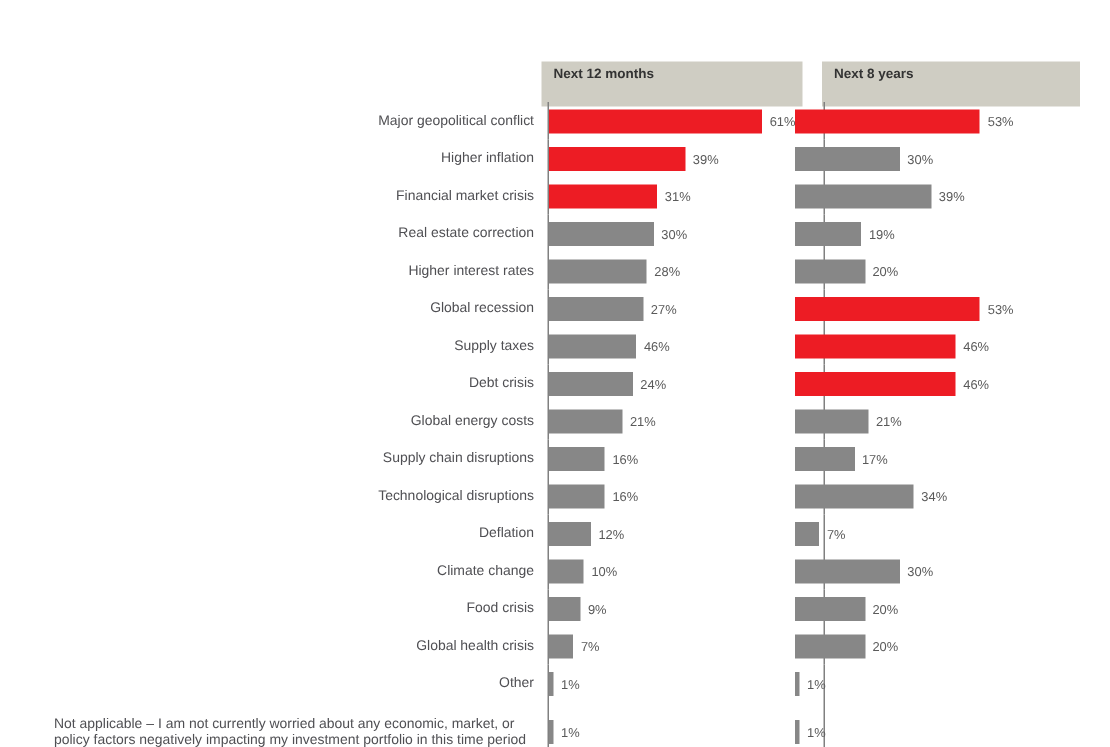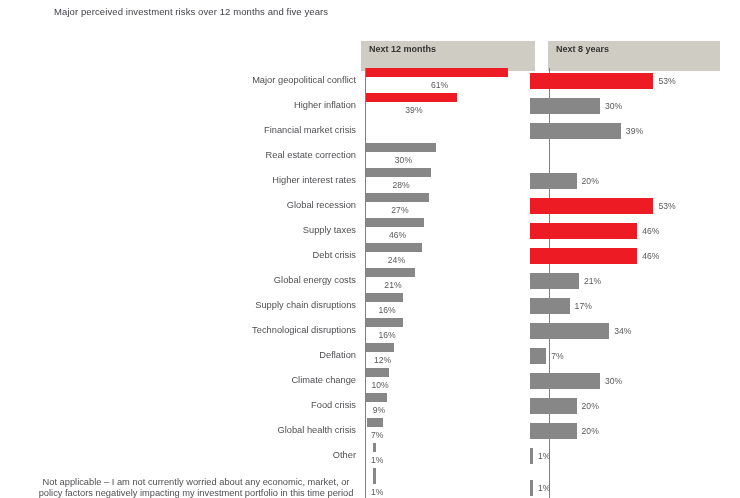--- a/index.html
+++ b/index.html
@@ -55,42 +55,42 @@
     height: 25px;
   }
   .row-label {
     position: absolute;
     right: 384px;          
     top: 0;
     height: 25px;
     display: flex;
     align-items: center;
     justify-content: flex-end;
-    text-align: center;
+    text-align: left;
     font-size: 9.3px;
     color: #4f4f53;
     white-space: nowrap;
     line-height: 11px;
   }
   .row.tall { height: 40px; }
   .row.tall .row-label {
     height: 40px;
     white-space: normal;
     width: 320px;
     right: 384px;
   }
   .bar-wrap {
     position: absolute;
     top: 0;
     height: 25px;
     display: flex;
     align-items: center;
   }
   .row.tall .bar-wrap { height: 40px; }
-  .bar-wrap.left  { left: 366px; flex-direction: column; }
+  .bar-wrap.left  { left: 366px; }
   .bar-wrap.right { left: 530px; }
   .axis-line {
     position: absolute;
     top: 0;
     width: 1.5px;
     height: 25px;
     background: #808080;
   }
   .row.tall .axis-line { height: 40px; }
   .axis-line.left  { left: 364.5px; }
@@ -107,21 +107,20 @@
     margin-left: 5px;
     white-space: nowrap;
     line-height: 16px;
   }
 </style>
 </head>
 <body>
 
 <div id="figure">
 
-  <div id="chart-title">Major perceived investment risks over 12 months and five years</div>
 
   <div class="panel-header" id="header-left">Next 12 months</div>
   <div class="panel-header" id="header-right">Next 8 years</div>
 
   <div id="rows">
       <div class="row">
         <div class="row-label">Major geopolitical conflict</div>
         <div class="axis-line left"></div>
         <div class="bar-wrap left">
           <div class="bar red" style="width: 142.13px;"></div>
@@ -142,34 +141,42 @@
         </div>
         <div class="axis-line right"></div>
         <div class="bar-wrap right">
           <div class="bar gray" style="width: 69.9px;"></div>
           <span class="bar-value">30%</span>
         </div>
       </div>
       <div class="row">
         <div class="row-label">Financial market crisis</div>
         <div class="axis-line left"></div>
+        <div class="bar-wrap left">
+          <div class="bar red" style="width: 72.23px;"></div>
+          <span class="bar-value">31%</span>
+        </div>
         <div class="axis-line right"></div>
         <div class="bar-wrap right">
           <div class="bar gray" style="width: 90.87px;"></div>
           <span class="bar-value">39%</span>
         </div>
       </div>
       <div class="row">
         <div class="row-label">Real estate correction</div>
         <div class="axis-line left"></div>
         <div class="bar-wrap left">
           <div class="bar gray" style="width: 69.9px;"></div>
           <span class="bar-value">30%</span>
         </div>
         <div class="axis-line right"></div>
+        <div class="bar-wrap right">
+          <div class="bar gray" style="width: 44.27px;"></div>
+          <span class="bar-value">19%</span>
+        </div>
       </div>
       <div class="row">
         <div class="row-label">Higher interest rates</div>
         <div class="axis-line left"></div>
         <div class="bar-wrap left">
           <div class="bar gray" style="width: 65.24px;"></div>
           <span class="bar-value">28%</span>
         </div>
         <div class="axis-line right"></div>
         <div class="bar-wrap right">

